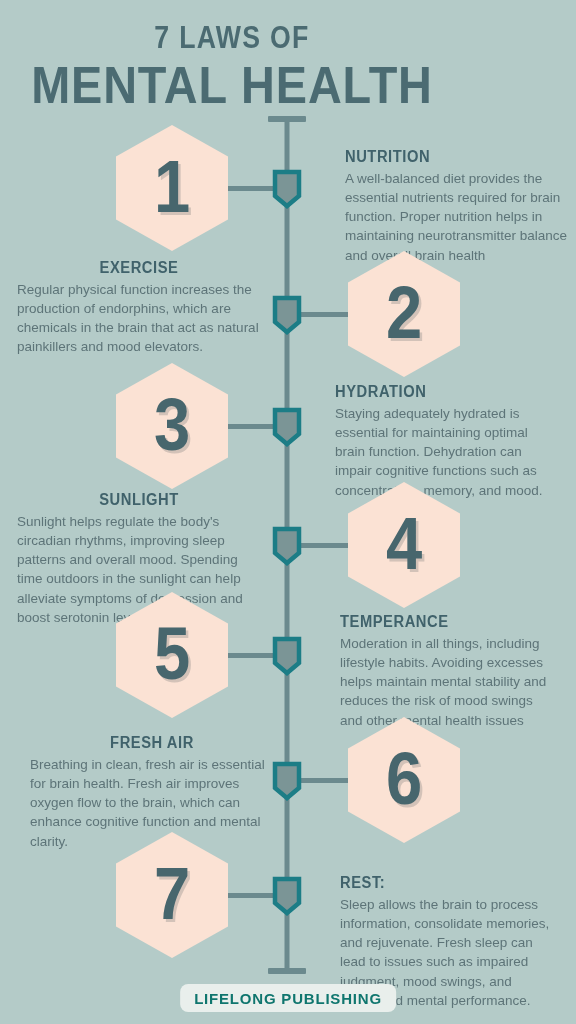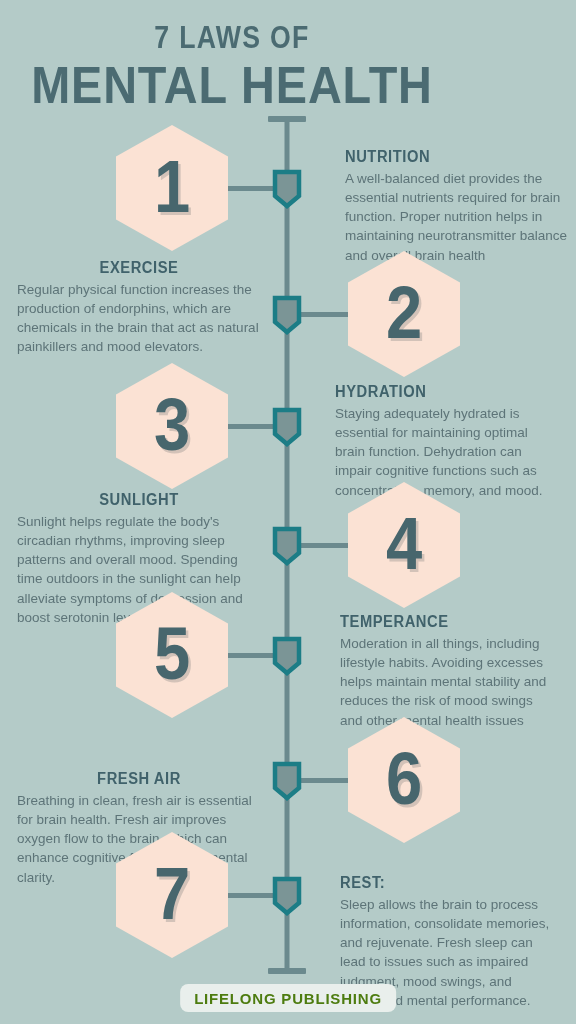--- a/index.html
+++ b/index.html
@@ -145,21 +145,21 @@
     left: 288px;
     top: 998px;
     transform: translate(-50%, -50%);
     background: #e9efec;
     border-radius: 8px;
     padding: 6px 14px 5px 14px;
     font-family: "Liberation Sans Narrow", "Liberation Sans", sans-serif;
     font-size: 15px;
     font-weight: bold;
     letter-spacing: 0.8px;
-    color: #4d7c0f;
+    color: #0f766e;
     white-space: nowrap;
   }
 </style>
 </head>
 <body>
 
 <div id="infographic">
 
   <div class="header">
     <div class="title-small">7 LAWS OF</div>
@@ -248,21 +248,21 @@
   <div class="arm" style="left:288px; top:778px; width:86px;"></div>
   <div class="hex" style="left:404px; top:780px;">
     <div class="hex-shape"></div>
     <div class="hex-num">6</div>
   </div>
   <div class="node" style="top:781px;">
     <svg viewBox="0 0 30 40">
       <path d="M3 3 H27 V27 L15 37 L3 27 Z" fill="#7b9596" stroke="#1c7d86" stroke-width="4.5"></path>
     </svg>
   </div>
-  <div class="block left-text" style="left:17px; top:734px; width:244px;margin-top:36px;">
+  <div class="block left-text" style="left:30px; top:734px; width:244px;">
     <h3>FRESH AIR</h3>
     <p>Breathing in clean, fresh air is essential for brain health. Fresh air improves oxygen flow to the brain, which can enhance cognitive function and mental clarity.</p>
   </div>
 
   <div class="arm" style="left:202px; top:893px; width:86px;"></div>
   <div class="hex" style="left:172px; top:895px;">
     <div class="hex-shape"></div>
     <div class="hex-num">7</div>
   </div>
   <div class="node" style="top:896px;">

